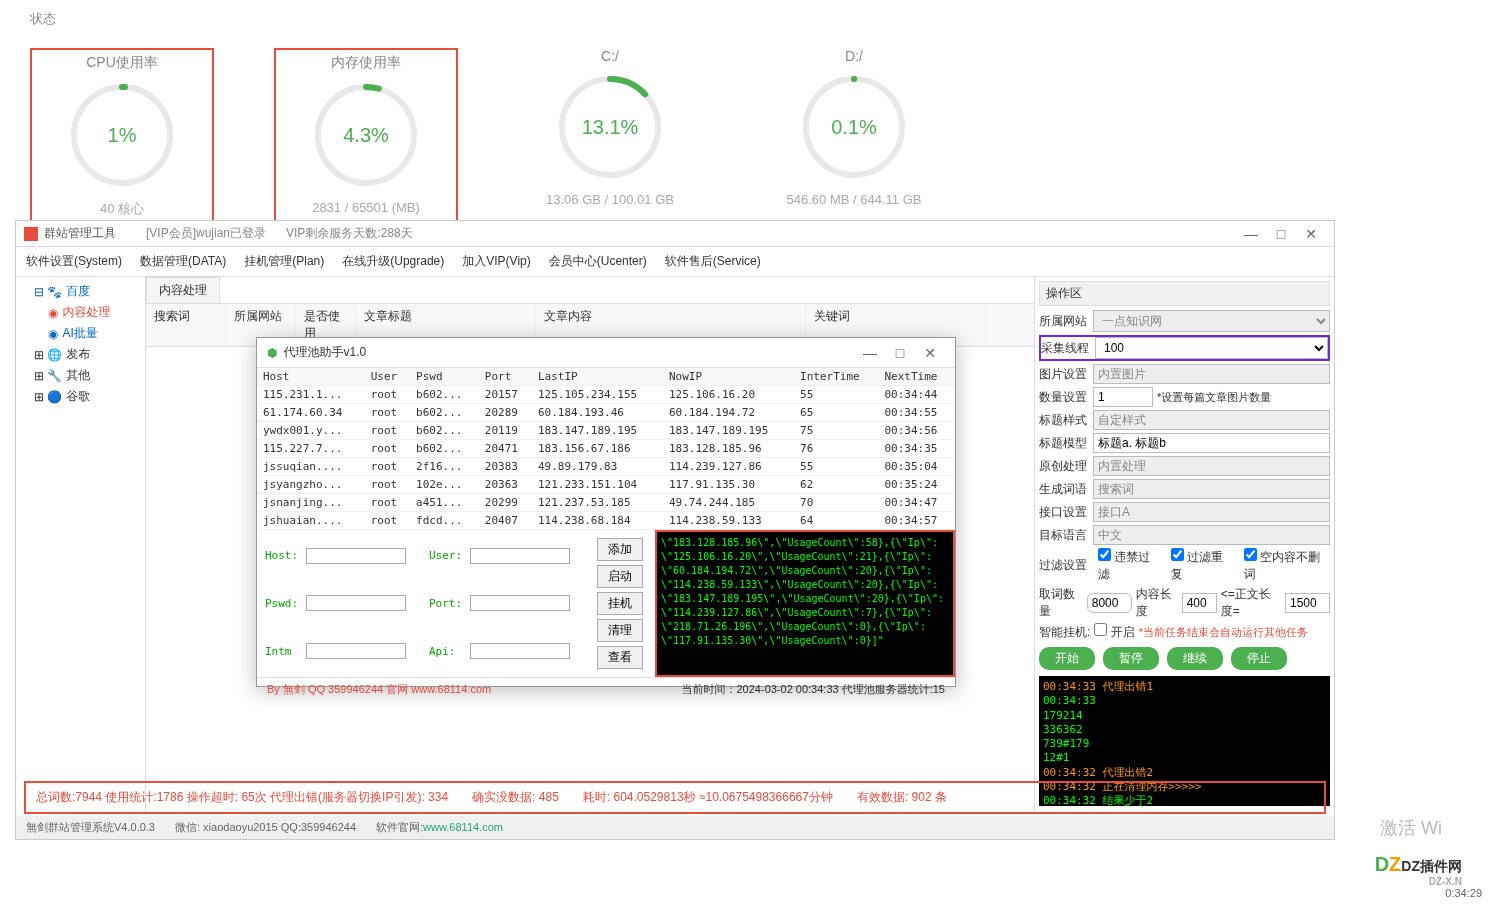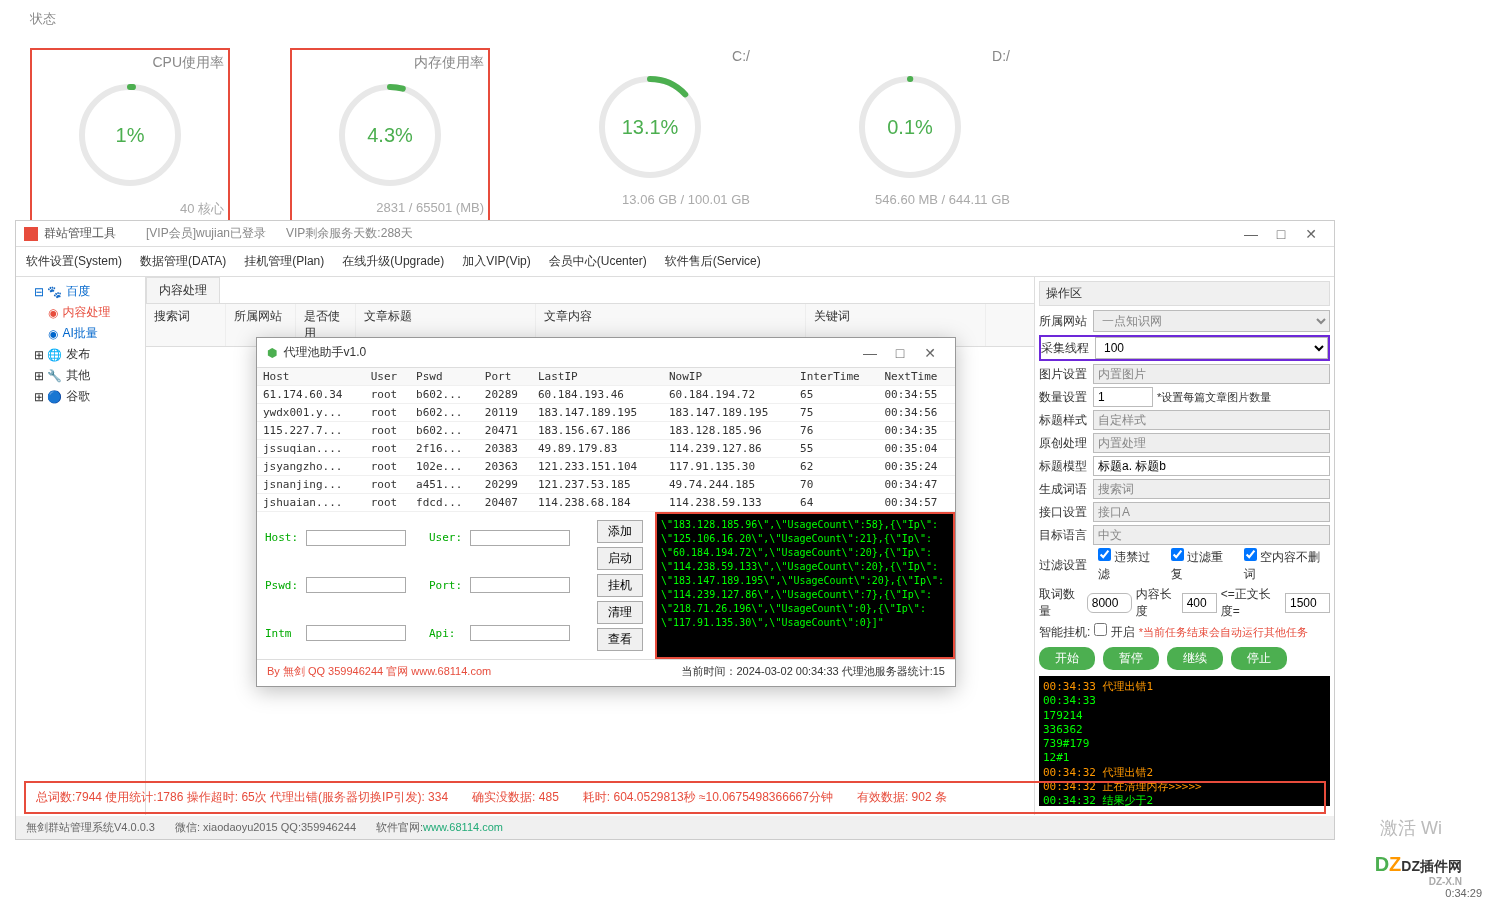--- a/index.html
+++ b/index.html
@@ -1,20 +1,20 @@
 <!DOCTYPE html>
 <html><head>
 <meta charset="utf-8">
 <style>
 * { box-sizing: border-box; margin: 0; padding: 0; }
 body { font-family: "Microsoft YaHei", sans-serif; font-size: 12px; background: #fff; color: #333; width: 1502px; height: 905px; overflow: hidden; position: relative; }
 .top-status { padding: 10px 30px; }
 .status-label { color: #888; font-size: 13px; margin-bottom: 10px; }
 .gauges { display: flex; gap: 60px; padding: 10px 0; }
-.gauge { text-align: right; width: 200px; }
+.gauge { text-align: center; width: 184px; }
 .gauge-title { color: #888; font-size: 14px; margin-bottom: 8px; }
 .gauge-circle { width: 110px; height: 110px; margin: 0 auto 10px; position: relative; }
 .gauge-circle svg { transform: rotate(-90deg); }
 .gauge-bg { fill: none; stroke: #e8e8e8; stroke-width: 6; }
 .gauge-fg { fill: none; stroke: #4CAF50; stroke-width: 6; stroke-linecap: round; }
 .gauge-value { position: absolute; top: 50%; left: 50%; transform: translate(-50%,-50%); font-size: 20px; color: #4CAF50; }
 .gauge-sub { color: #aaa; font-size: 13px; }
 .boxed { border: 2px solid #e74c3c; padding: 4px; }
 .app-window { position: absolute; top: 220px; left: 15px; width: 1320px; height: 620px; background: #fff; border: 1px solid #ccc; }
 .titlebar { display: flex; align-items: center; padding: 4px 8px; border-bottom: 1px solid #ddd; font-size: 12px; color: #555; }
@@ -191,20 +191,30 @@
                   <th>Pswd</th>
                   <th>Port</th>
                   <th>LastIP</th>
                   <th>NowIP</th>
                   <th>InterTime</th>
                   <th>NextTime</th>
                 </tr>
               </thead>
               <tbody id="proxy-tbody">
                 <tr>
+                  <td>115.231.1...</td>
+                  <td>root</td>
+                  <td>b602...</td>
+                  <td>20157</td>
+                  <td>125.105.234.155</td>
+                  <td>125.106.16.20</td>
+                  <td>55</td>
+                  <td>00:34:44</td>
+                </tr>
+                <tr>
                   <td>61.174.60.34</td>
                   <td>root</td>
                   <td>b602...</td>
                   <td>20289</td>
                   <td>60.184.193.46</td>
                   <td>60.184.194.72</td>
                   <td>65</td>
                   <td>00:34:55</td>
                 </tr>
                 <tr>
@@ -329,26 +339,26 @@
       <div class="form-row">
           <span class="form-label">数量设置</span>
           <input class="form-input" style="width: 60px; flex: 0 0 auto;" value="1">
           <span class="form-note">*设置每篇文章图片数量</span>
         </div>
       <div class="form-row">
           <span class="form-label">标题样式</span>
           <input class="form-input gray" value="自定样式" style="">
         </div>
       <div class="form-row">
+          <span class="form-label">标题模型</span>
+          <input class="form-input" value="标题a. 标题b" style="">
+        </div>
+      <div class="form-row">
           <span class="form-label">原创处理</span>
           <input class="form-input gray" value="内置处理" style="">
-        </div>
-      <div class="form-row">
-          <span class="form-label">标题模型</span>
-          <input class="form-input" value="标题a. 标题b" style="">
         </div>
       <div class="form-row">
           <span class="form-label">生成词语</span>
           <input class="form-input gray" value="搜索词" style="">
         </div>
       <div class="form-row">
           <span class="form-label">接口设置</span>
           <input class="form-input gray" value="接口A" style="">
         </div>
       <div class="form-row">

